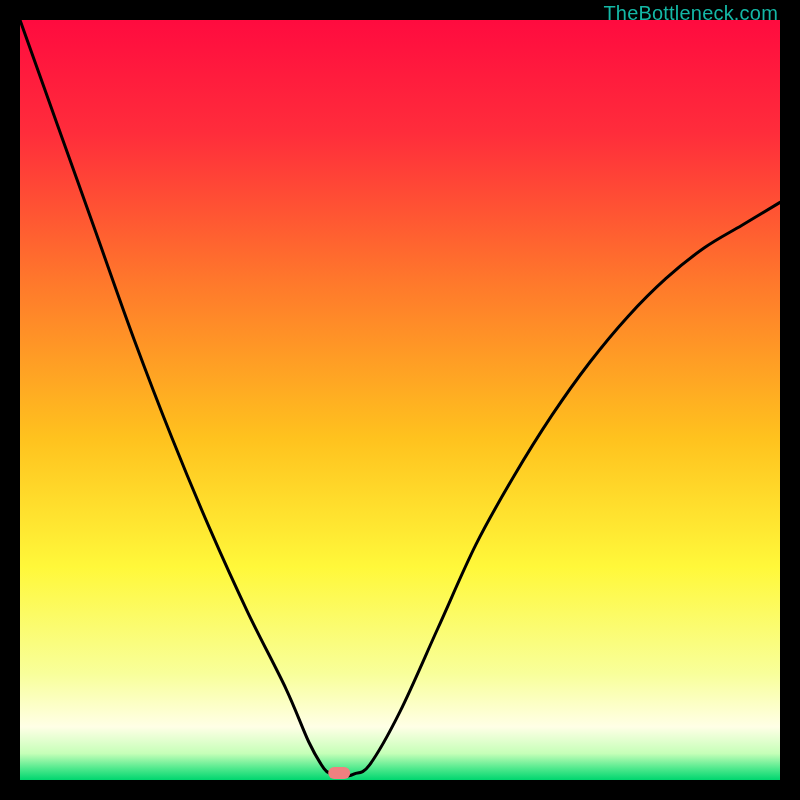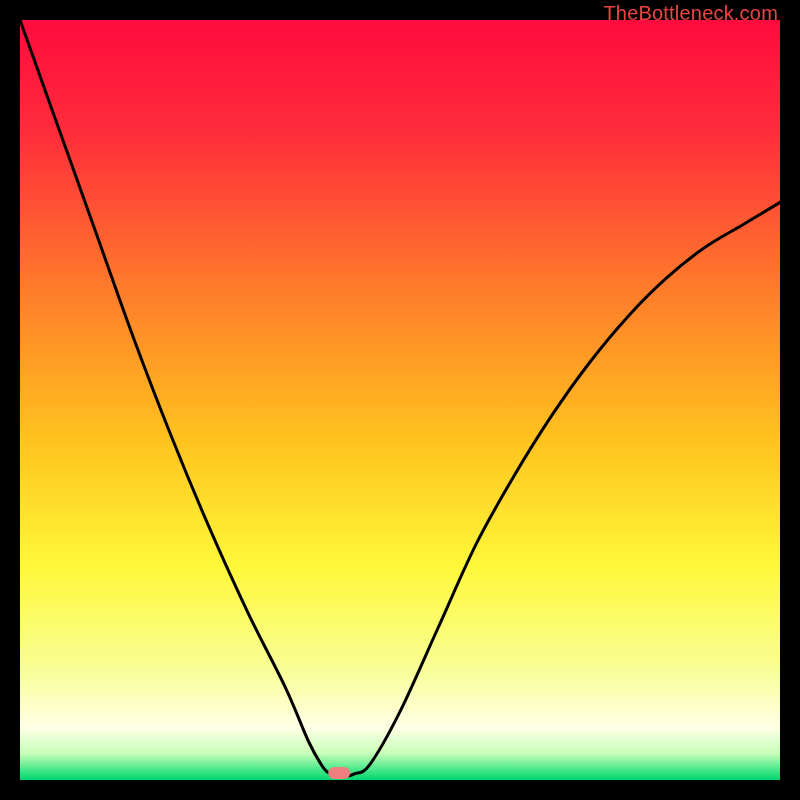--- a/index.html
+++ b/index.html
@@ -23,21 +23,21 @@
     position: absolute;
     left: 0;
     top: 0;
     width: 760px;
     height: 760px;
   }
   .watermark {
     position: absolute;
     top: 2px;
     right: 22px;
-    color: #ef4444;
+    color: #14b8a6;
     font-size: 20px;
     font-family: Arial, Helvetica, sans-serif;
     letter-spacing: 0.2px;
   }
 </style>
 </head>
 <body>
 
 <div class="frame">
   <svg class="plot" viewBox="0 0 760 760" preserveAspectRatio="none">

